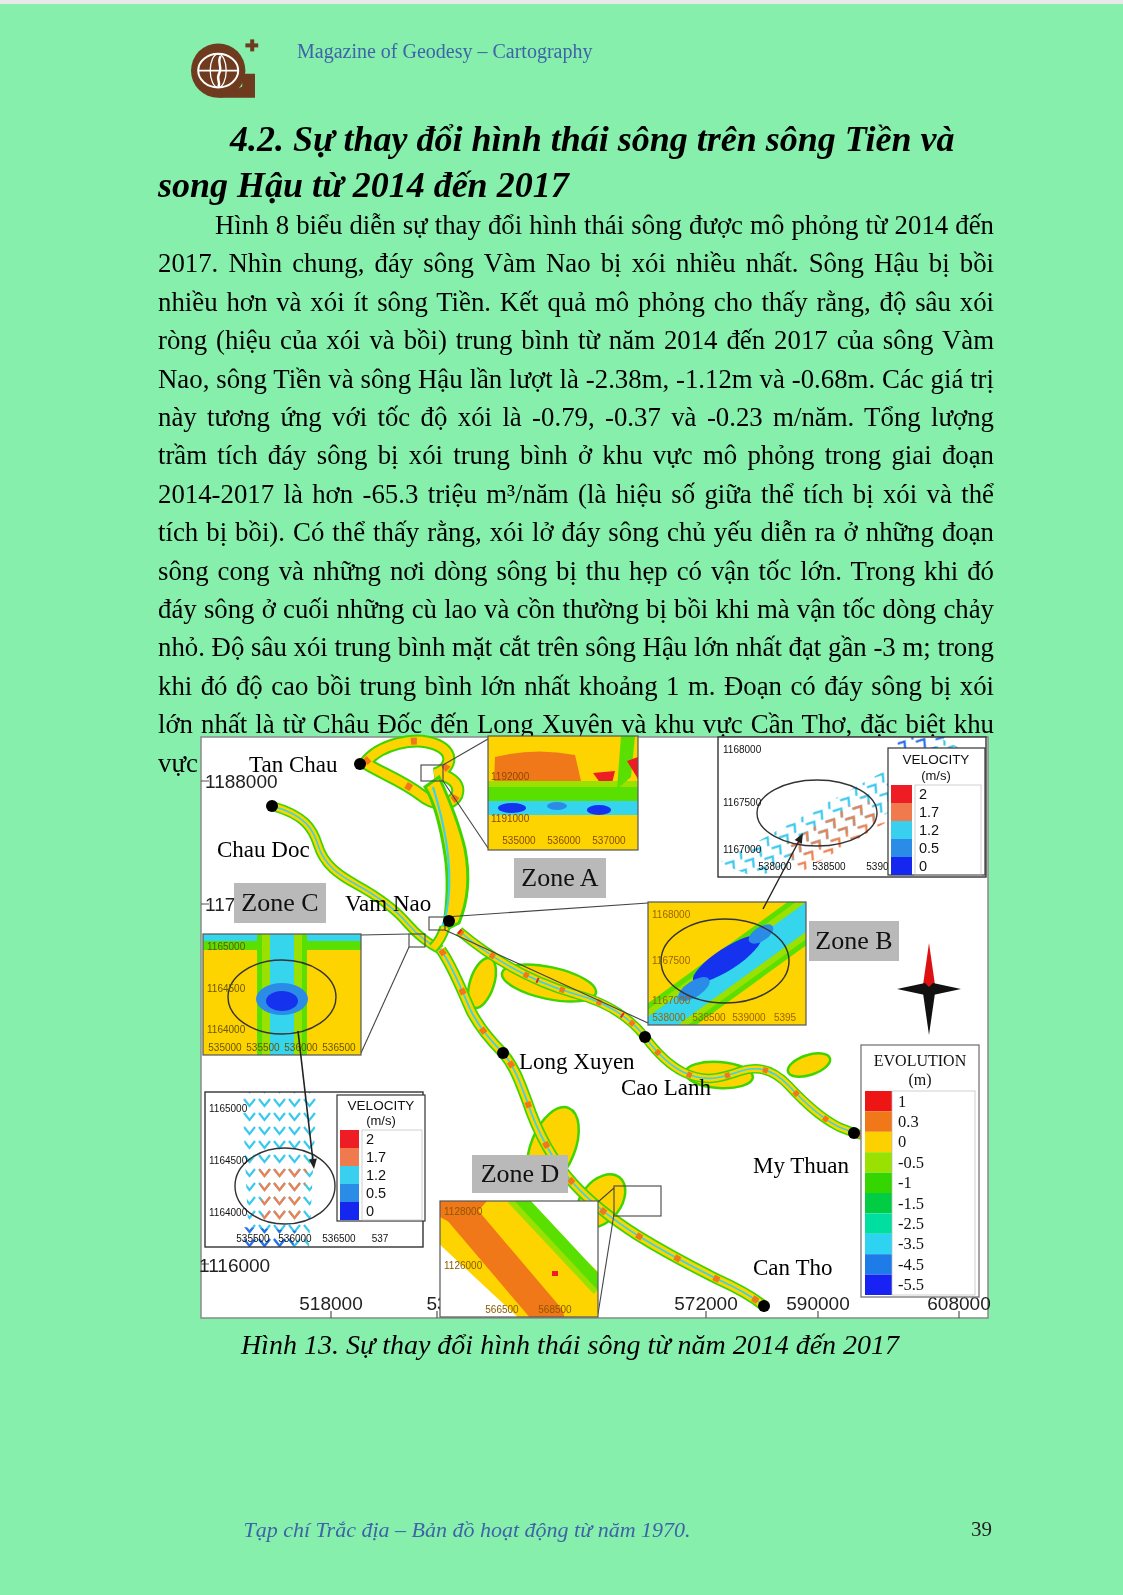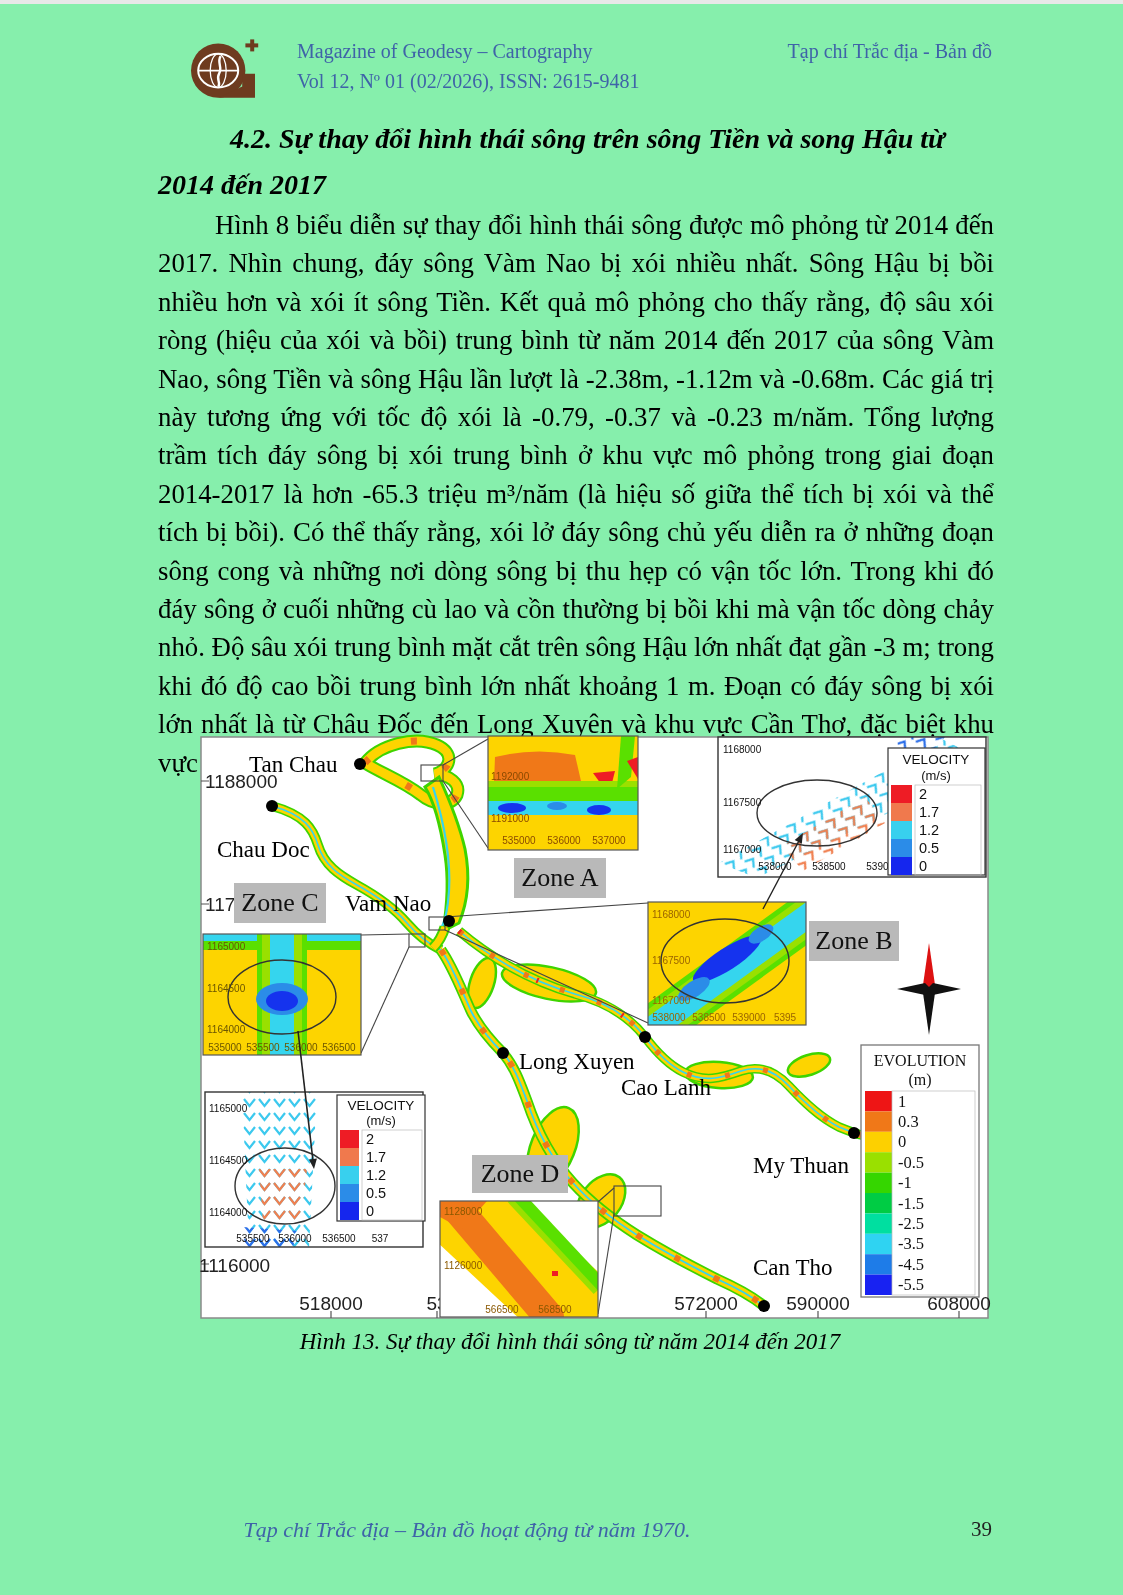--- a/index.html
+++ b/index.html
@@ -3,28 +3,28 @@
 <meta charset="utf-8">
 <style>
   html,body{margin:0;padding:0;background:#e8e8e8;}
   #page{position:relative;width:1123px;height:1595px;background:#86efac;margin:4px auto;
         font-family:"Liberation Serif",serif;color:#000;overflow:hidden;}
   .abs{position:absolute;}
   
   .hdr-block{font-size:20px;line-height:30px;}
   .hdr-right{text-align:right;}
   
-  #section-heading{left:158px;top:112px;width:834px;font-size:28px;font-weight:bold;
+  #section-heading{left:158px;top:112px;width:834px;font-size:36px;font-weight:bold;
                    font-style:italic;line-height:46px;text-indent:72px;}
   #body-paragraph{left:158px;top:202px;width:836px;font-size:26.8px;line-height:38.4px;
                   text-align:justify;text-indent:57px;}
   
   #figure-wrap{left:197px;top:727px;width:795px;height:592px;}
   #figure-caption{left:140px;top:1325px;width:860px;text-align:center;
-                  font-style:italic;font-size:23px;}
+                  font-style:italic;font-size:28px;}
   
   #footer-note{left:0;top:1513px;width:934px;text-align:center;font-style:italic;font-size:22px;}
   #page-number{top:1513px;right:131px;font-size:21px;color:#222;}
   
   text{font-family:"Liberation Sans",sans-serif;}
   .mt{font-size:19px;fill:#222;}
   .ct{font-family:"Liberation Serif",serif;font-size:23px;fill:#000;}
   .zn{font-family:"Liberation Serif",serif;font-size:26px;fill:#111;}
   .it{font-size:10px;}
   .itA{fill:#8a4a00;} .itB{fill:#9a6400;} .itC{fill:#6b5500;} .itD{fill:#8a5800;} .itV{fill:#111;}
@@ -42,24 +42,22 @@
     <path d="M44,76 L90,76 L90,46 L74,46 L74,62 Z" fill="#6e3b1f"></path>
     <ellipse cx="44" cy="42" rx="25" ry="21" fill="none" stroke="#fff" stroke-width="2.5"></ellipse>
     <line x1="19" y1="42" x2="69" y2="42" stroke="#fff" stroke-width="2"></line>
     <ellipse cx="44" cy="42" rx="10" ry="21" fill="none" stroke="#fff" stroke-width="1.6"></ellipse>
     <path d="M47,24 C42,32 50,38 45,46 C41,53 48,58 44,62" fill="none" stroke="#fff" stroke-width="3"></path>
     <rect x="78" y="8" width="16" height="5" fill="#6e3b1f"></rect>
     <rect x="84" y="3" width="5" height="15" fill="#6e3b1f"></rect>
   </svg>
   <div class="abs hdr-block" style="left: 297px; top: 32px; color: rgb(63, 99, 168);">
     <div>Magazine of Geodesy – Cartography</div>
-    <div>Vol 12, Nº 01 (02/2026), ISSN: 2615-9481</div>
   </div>
   <div class="abs hdr-block hdr-right" style="right: 131px; top: 32px; color: rgb(63, 99, 168);">
-    <div>Tạp chí Trắc địa - Bản đồ</div>
   </div>
 
   <div class="abs" id="section-heading">4.2. Sự thay đổi hình thái sông trên sông Tiền và song Hậu từ 2014 đến 2017</div>
   <div class="abs" id="body-paragraph">Hình 8 biểu diễn sự thay đổi hình thái sông được mô phỏng từ 2014 đến 2017. Nhìn chung, đáy sông Vàm Nao bị xói nhiều nhất. Sông Hậu bị bồi nhiều hơn và xói ít sông Tiền. Kết quả mô phỏng cho thấy rằng, độ sâu xói ròng (hiệu của xói và bồi) trung bình từ năm 2014 đến 2017 của sông Vàm Nao, sông Tiền và sông Hậu lần lượt là -2.38m, -1.12m và -0.68m. Các giá trị này tương ứng với tốc độ xói là -0.79, -0.37 và -0.23 m/năm. Tổng lượng trầm tích đáy sông bị xói trung bình ở khu vực mô phỏng trong giai đoạn 2014-2017 là hơn -65.3 triệu m³/năm (là hiệu số giữa thể tích bị xói và thể tích bị bồi). Có thể thấy rằng, xói lở đáy sông chủ yếu diễn ra ở những đoạn sông cong và những nơi dòng sông bị thu hẹp có vận tốc lớn. Trong khi đó đáy sông ở cuối những cù lao và cồn thường bị bồi khi mà vận tốc dòng chảy nhỏ. Độ sâu xói trung bình mặt cắt trên sông Hậu lớn nhất đạt gần -3 m; trong khi đó độ cao bồi trung bình lớn nhất khoảng 1 m. Đoạn có đáy sông bị xói lớn nhất là từ Châu Đốc đến Long Xuyên và khu vực Cần Thơ, đặc biệt khu vực ngã ba sông Hậu và Vàm Nao.</div>
 
   <svg class="abs" id="figure-wrap" viewBox="0 0 795 592">
     <defs>
       <clipPath id="clA">
           <rect x="291" y="5" width="150" height="114"></rect>
         </clipPath>

